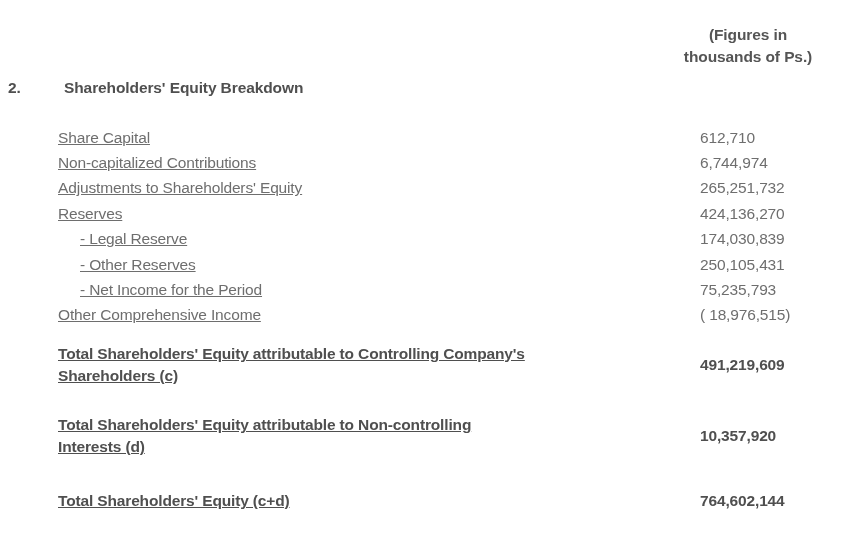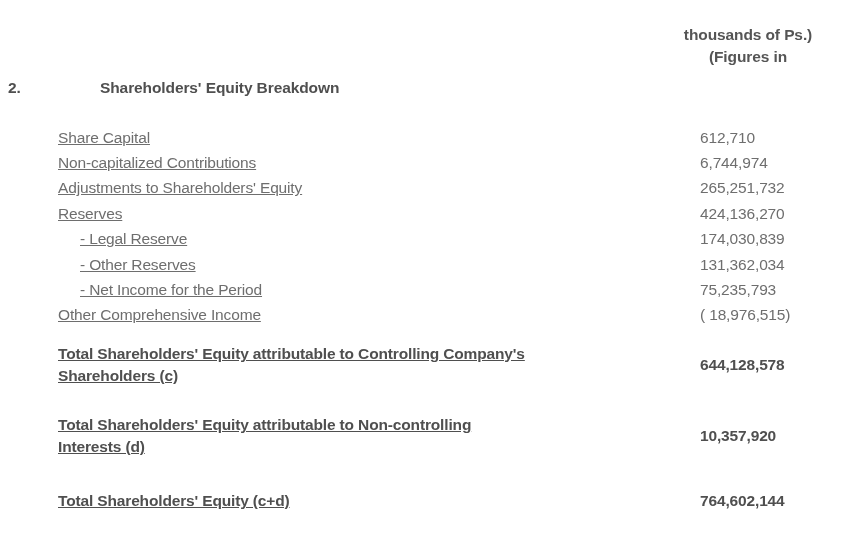--- a/index.html
+++ b/index.html
@@ -51,21 +51,20 @@
     color: #4f4f4f;
     letter-spacing: -0.1px;
   }
   .section-number {
     width: 64px;
     padding-left: 8px;
     box-sizing: border-box;
   }
   .section-title-text {
     flex: 0 0 auto;
-    margin-left: 36px;
   }
 
   
   .equity-table {
     position: absolute;
     left: 0;
     top: 125px;
     width: 865px;
     border-collapse: collapse;
     table-layout: fixed;
@@ -120,22 +119,22 @@
   .row-total.t-grand > td { height: 46px; padding-top: 10px; }
 
   .row-total.t-grand td.label { white-space: nowrap; }
 </style>
 </head>
 <body>
 
 <div class="page">
 
   <div class="figures-note">
+    <div>(Figures in</div>
     <div>thousands of Ps.)</div>
-    <div>(Figures in</div>
   </div>
 
   <div class="section-title-row">
     <span class="section-number">2.</span>
     <span class="section-title-text">Shareholders' Equity Breakdown</span>
   </div>
 
   <table class="equity-table">
     <colgroup>
       <col class="c-label">
@@ -158,34 +157,34 @@
       <tr class="row-item">
         <td class="label">Reserves</td>
         <td class="value">424,136,270</td>
       </tr>
       <tr class="row-item">
         <td class="label sub">- Legal Reserve</td>
         <td class="value">174,030,839</td>
       </tr>
       <tr class="row-item">
         <td class="label sub">- Other Reserves</td>
-        <td class="value">131,362,034</td>
+        <td class="value">250,105,431</td>
       </tr>
       <tr class="row-item">
         <td class="label sub">- Net Income for the Period</td>
         <td class="value">75,235,793</td>
       </tr>
       <tr class="row-item">
         <td class="label">Other Comprehensive Income</td>
         <td class="value">( 18,976,515)</td>
       </tr>
 
       <tr class="row-total t-controlling">
         <td class="label">Total Shareholders' Equity attributable to Controlling Company's Shareholders (c)</td>
-        <td class="value">644,128,578</td>
+        <td class="value">491,219,609</td>
       </tr>
       <tr class="row-total t-noncontrolling">
         <td class="label">Total Shareholders' Equity attributable to Non-controlling Interests (d)</td>
         <td class="value">10,357,920</td>
       </tr>
       <tr class="row-total t-grand">
         <td class="label">Total Shareholders' Equity (c+d)</td>
         <td class="value">764,602,144</td>
       </tr>
 

